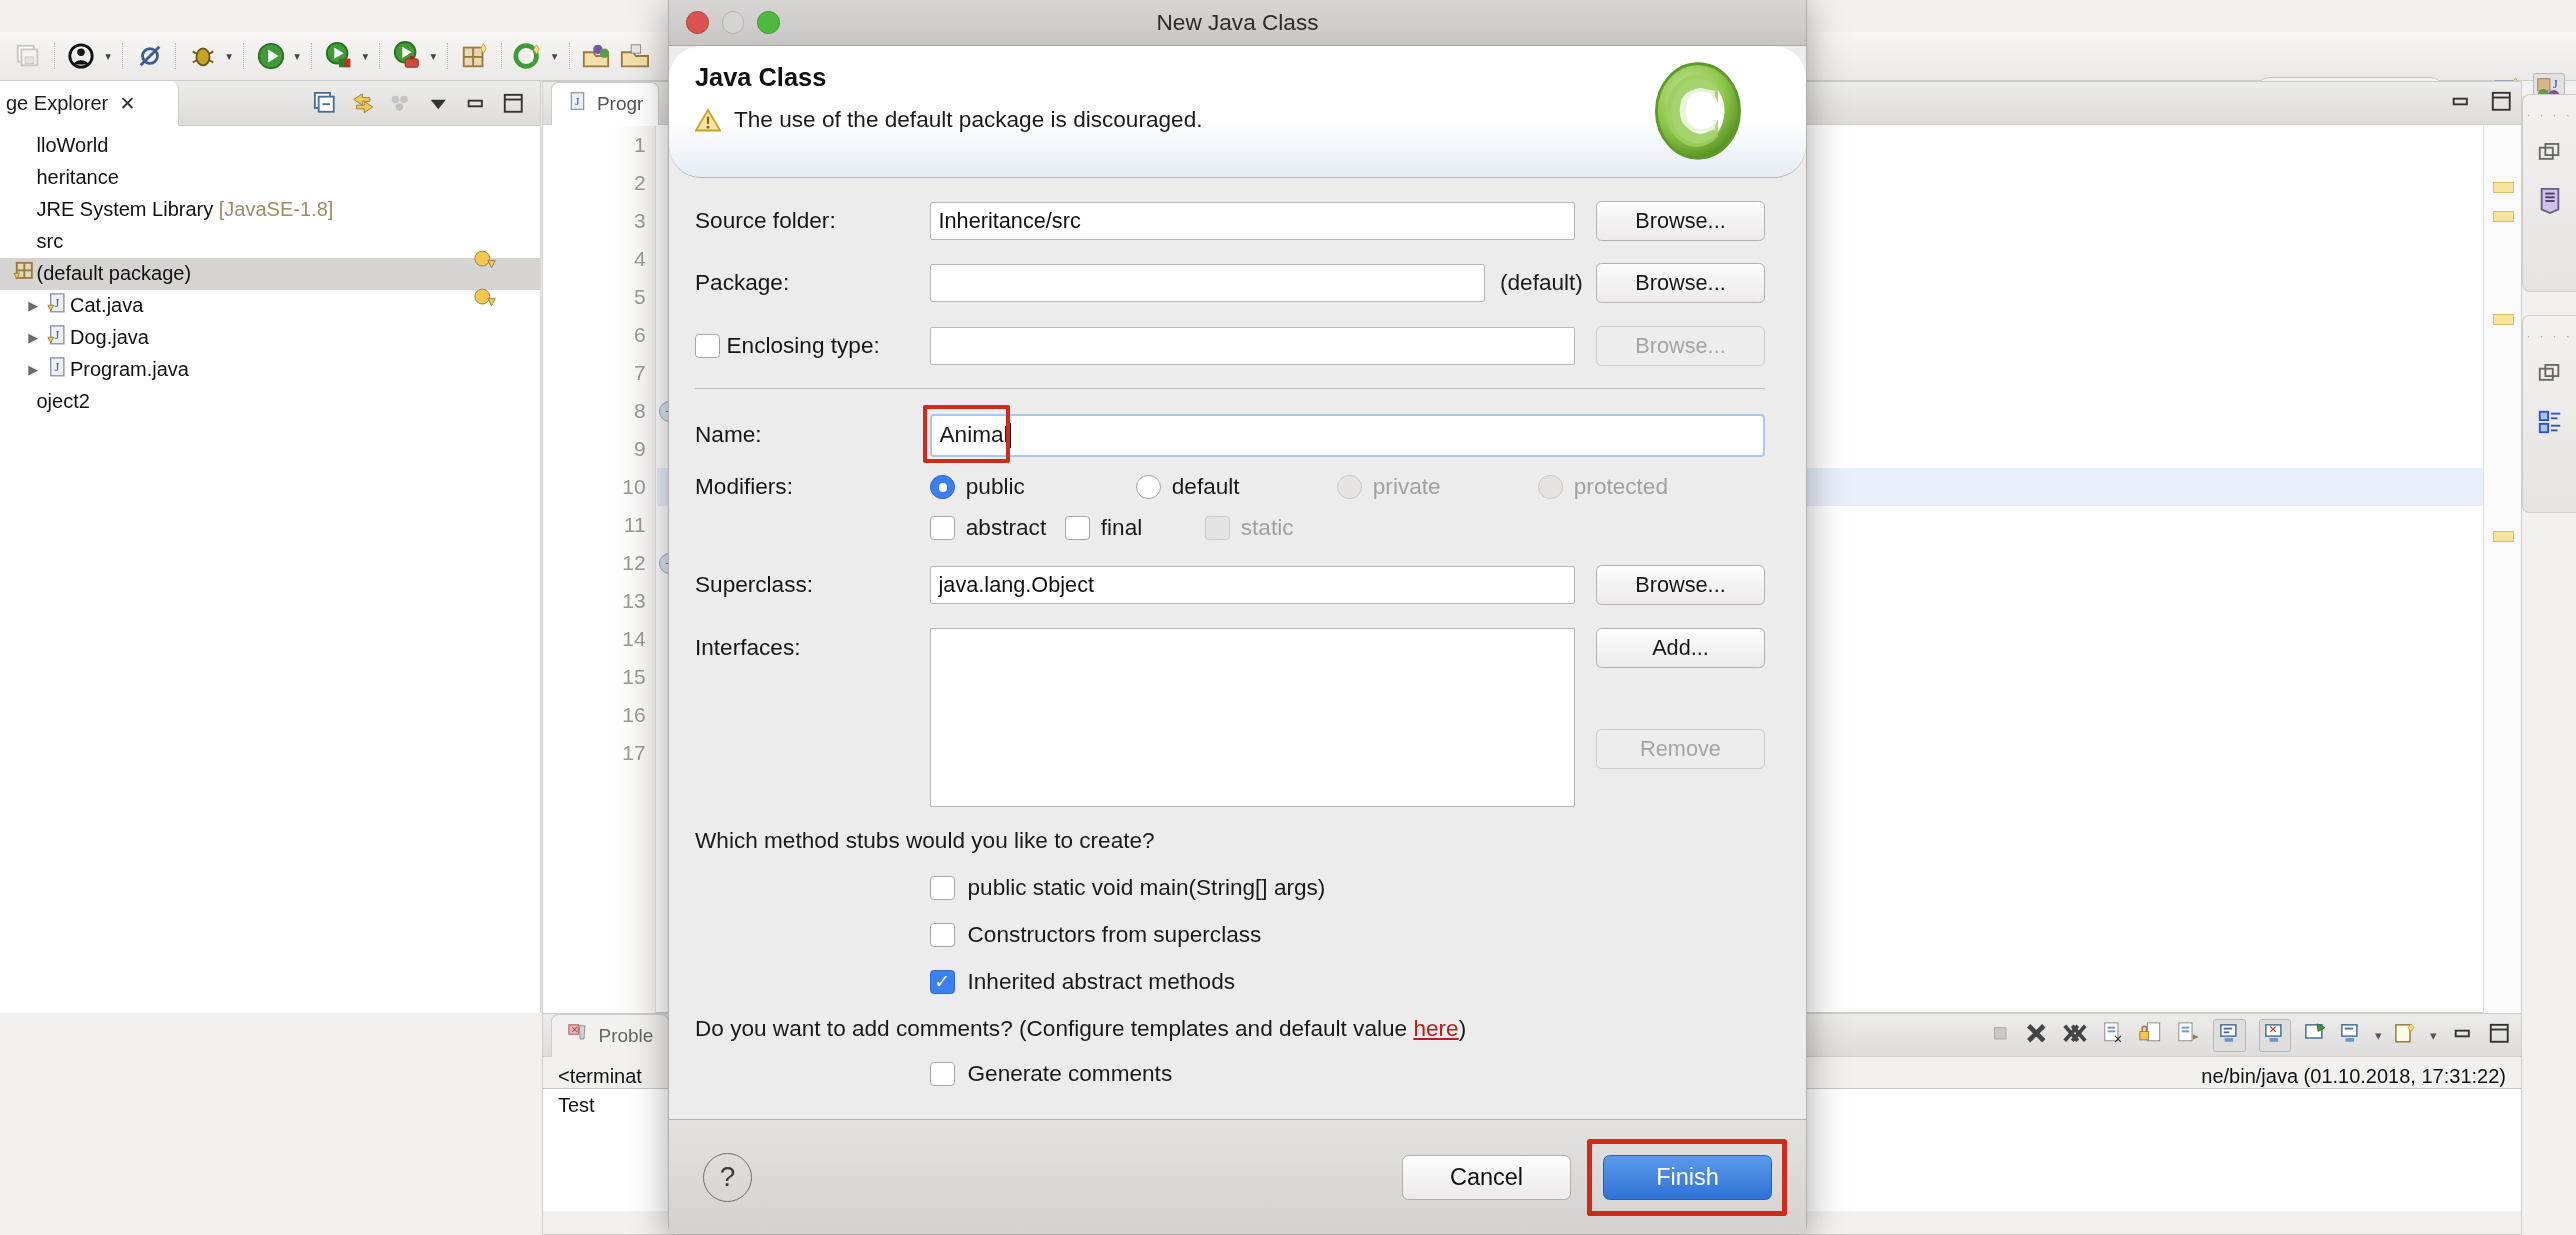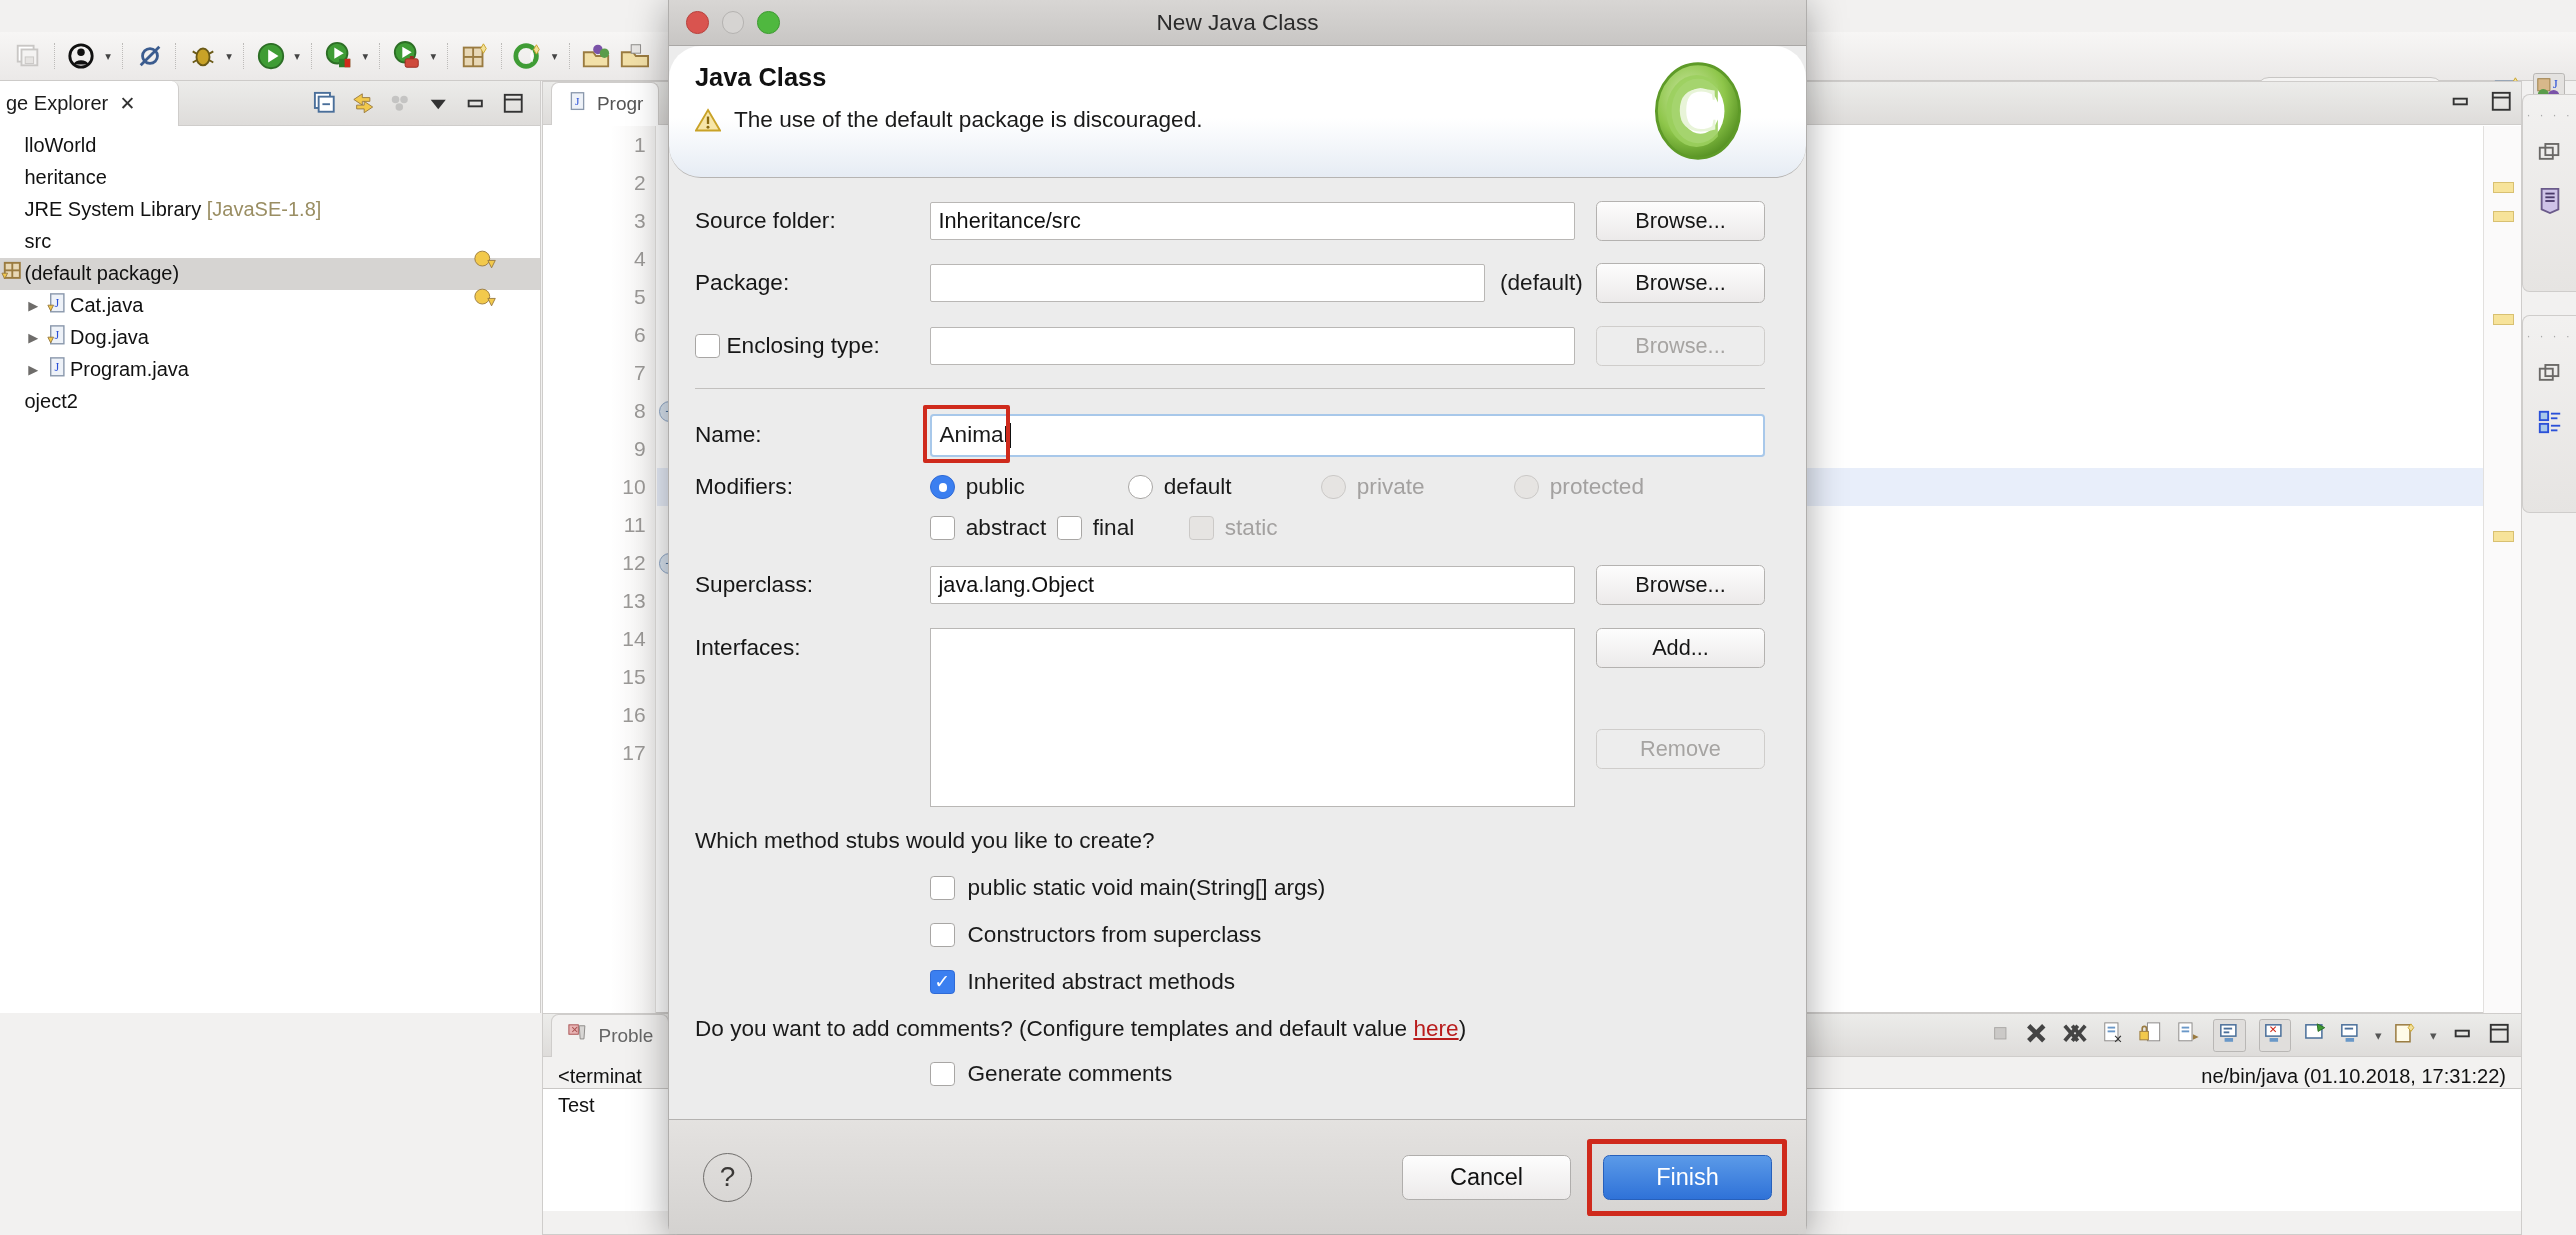--- a/index.html
+++ b/index.html
@@ -100,21 +100,21 @@
   .exp-tools {
     position: absolute; right: 5.6px; top: 0; height: 45px;
     display: flex; align-items: center; gap: 13px;
     padding-right: 9.4px;
   }
   .exp-tools .ic { font-size: 21px; display: flex; align-items: center; }
 
   .tree { padding-top: 3.8px; font-size: 20px; color: #111; }
   .tree-row {
     height: 32px; display: flex; align-items: center;
-    padding-left: 0px; white-space: nowrap;
+    padding-left: 12px; white-space: nowrap;
   }
   .tree-row.sel { background: #d6d4d2; }
   .tw { display: inline-block; width: 24.5px; text-align: center; color: #6e6c6a; font-size: 13px;}
   .ficon { display: inline-block; width: 24.5px; text-align: center; }
   .lib-ver { color: #9a8e63; margin-left: 5.6px; }
 
   
   .editor {
     position: absolute; left: 542px; top: 81px;
     width: 1980px; height: 932px;
@@ -366,21 +366,21 @@
   }
   .caret { display: inline-block; width: 1.9px; height: 24.5px; background: #111; margin-left: 0.9px; }
   .redbox-name {
     position: absolute; left: -7.5px; top: -8.5px;
     width: 87px; height: 58px;
     border: 4.7px solid #cf2a1c;
     border-radius: 1.9px;
     pointer-events: none;
   }
 
-  .mods { display: flex; align-items: center; }
+  .mods { display: flex; align-items: center; gap: 8px; }
   .mod { display: flex; align-items: center; gap: 11.3px; font-size: 22.6px; }
   .mod.off { color: #a3a1a0; }
 
   .listbox {
     flex: 1; height: 179px;
     background: #ffffff;
     border: 0.9px solid #b9b7b5;
   }
 
   .stub { display: flex; align-items: center; gap: 13px; margin-bottom: 21px; padding-left: 235px; font-size: 22.6px;}

